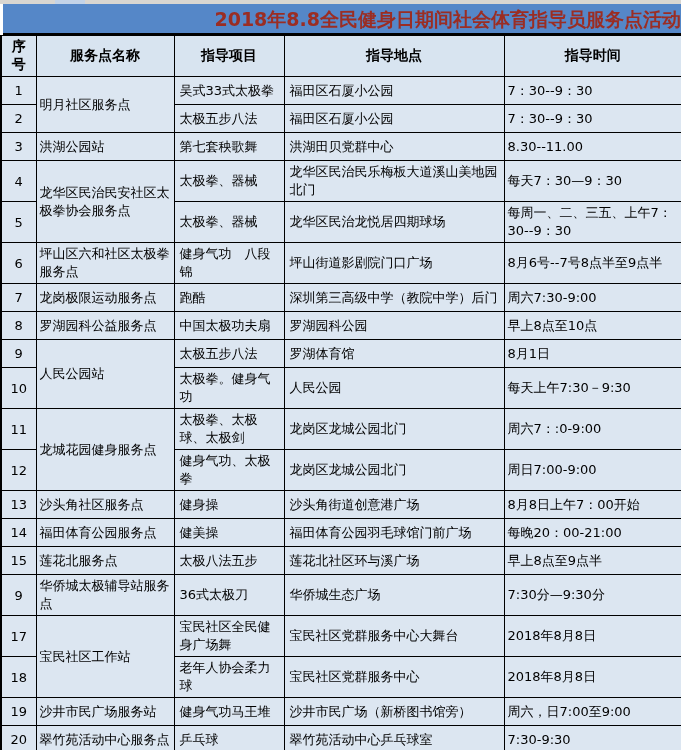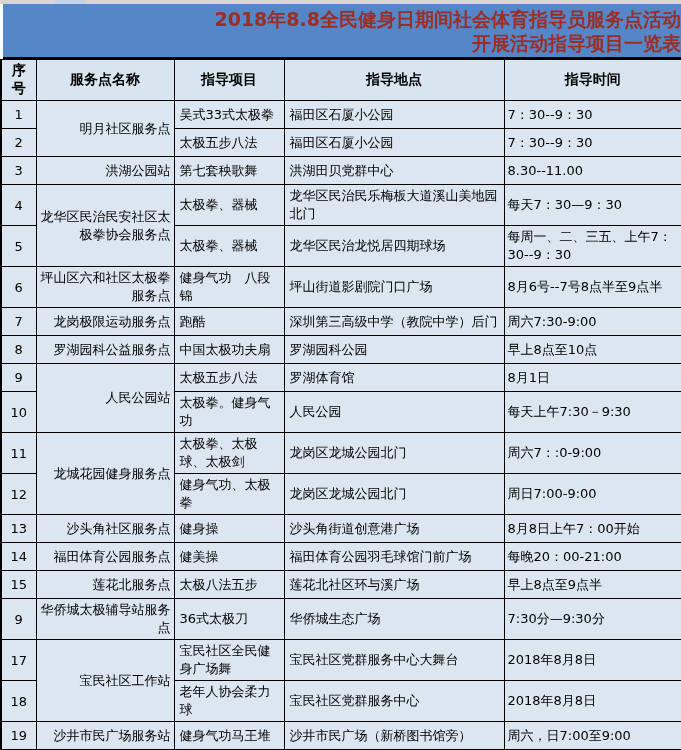--- a/index.html
+++ b/index.html
@@ -50,36 +50,35 @@
   thead th{
     background:#d8e4f0;
     font-size:14px;
     font-weight:bold;
     height:24px;
     text-align:center;
     border-bottom:1px solid #000;
   }
   tbody td{height:23px;background:#dce6f1;}
   .c-no{text-align:center;}
-  .c-name{text-align:right;}
+  .c-name{text-align:left;}
   .c-proj{text-align:left;padding-left:5px;margin-left:35px;}
   .c-loc{text-align:left;padding-left:5px;}
   .c-time{text-align:left;}
 </style>
 </head>
 <body>
 
 <div class="edge-strip">
     <div class="seg"></div>
   </div>
 
 <div class="title-wrap">
   <div class="title-block">
     <div>2018年8.8全民健身日期间社会体育指导员服务点活动</div>
-    <div>开展活动指导项目一览表</div>
   </div>
 </div>
 
 <table>
   <colgroup>
     <col class="w-no">
       <col class="w-name">
       <col class="w-proj">
       <col class="w-loc">
       <col class="w-time">

